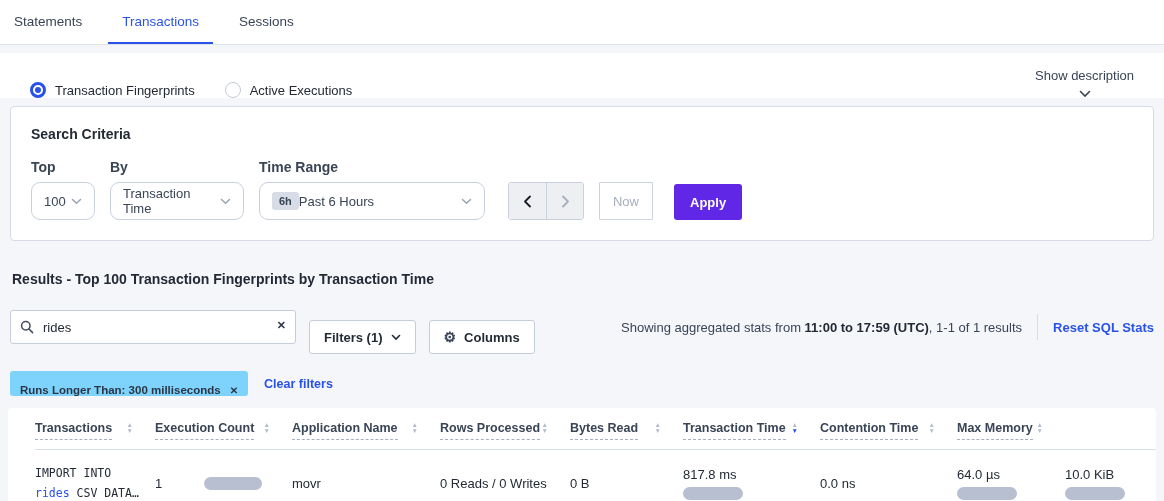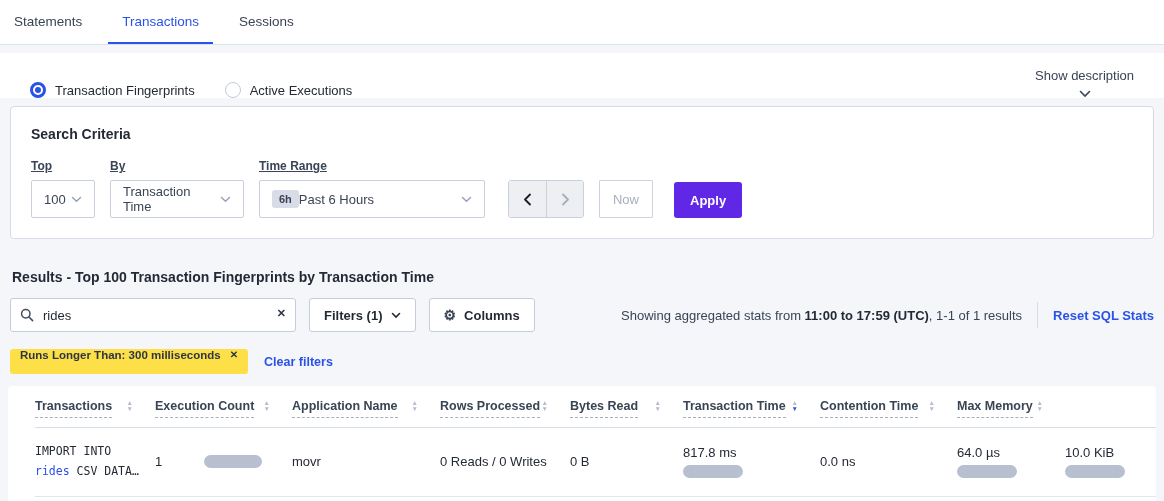--- a/index.html
+++ b/index.html
@@ -34,52 +34,52 @@
   .radio.on::after{content:"";position:absolute;left:2px;top:2px;width:6px;height:6px;border-radius:50%;background:var(--accent-blue);}
   .radio.off{border:1.5px solid #C3CAD6;}
   .radio-label{font-size:13px;color:var(--text-dark);}
   .show-desc{margin-left:auto;display:flex;align-items:center;gap:7px;color:var(--text-mid);font-size:13px;cursor:pointer;flex-direction:column;}
 
   
   .card{margin:8px 10px 0;background:#fff;border:1px solid #D6DBE7;border-radius:4px;padding:19px 20px 20px;}
   .sc-title{font-size:14px;font-weight:700;color:var(--text-dark);}
   .sc-controls{display:flex;align-items:flex-end;margin-top:17px;gap:15px;}
   .field{display:flex;flex-direction:column;gap:7px;}
-  .field-label{font-size:12px;font-weight:700;color:var(--text-mid);text-decoration:underline;}
-  .select{height:38px;border:1px solid var(--border);border-radius:2px;background:#fff;display:flex;align-items:center;padding:0 12px;cursor:pointer;color:var(--text-mid);}
+  .field-label{font-size:14px;font-weight:700;color:var(--text-mid);}
+  .select{height:38px;border:1px solid var(--border);border-radius:9px;background:#fff;display:flex;align-items:center;padding:0 12px;cursor:pointer;color:var(--text-mid);}
   .select .chev{margin-left:auto;}
   .sel-top{width:64px;}
   .sel-by{width:134px;}
   .sel-range{width:226px;}
   .range-badge{background:#D7DCE6;border-radius:3px;font-size:11px;font-weight:700;color:var(--text-mid);padding:3px 7px;}
   .arrow-group{display:flex;height:38px;border:1px solid var(--border);border-radius:3px;overflow:hidden;margin-left:8px;}
   .arrow-btn{width:37px;height:100%;background:#EDEFF3;display:flex;align-items:center;justify-content:center;cursor:pointer;border:none;}
   .arrow-btn + .arrow-btn{border-left:1px solid var(--border);}
   .btn-now{height:38px;width:54px;background:#fff;border:1px solid #CCD2DE;border-radius:1px;color:#A7AEBC;font-size:13px;font-family:inherit;cursor:pointer;}
   .btn-apply{height:36px;padding:0 16px;background:var(--apply-purple);border:none;border-radius:3px;color:#fff;font-size:13px;font-weight:700;font-family:inherit;cursor:pointer;margin-left:6px;}
 
   
   .results-heading{margin:30px 12px 0;font-size:14px;font-weight:700;color:var(--text-dark);}
 
   
   .controls{display:flex;align-items:center;margin:13px 10px 0;}
   .searchbox{position:relative;width:286px;height:34px;}
   .searchbox input{width:100%;height:100%;border:1px solid #C6CDDA;border-radius:3px;padding:0 28px 0 32px;font-size:13px;font-family:inherit;color:var(--text-dark);outline:none;background:#fff;}
   .search-icon{position:absolute;left:10px;top:10px;}
   .clear-x{position:absolute;right:10px;top:9px;font-size:11px;font-weight:700;color:#30394A;cursor:pointer;}
-  .btn-light{height:34px;display:flex;align-items:center;gap:8px;background:#fff;border:1px solid #C6CDDA;border-radius:3px;padding:0 14px;font-size:13px;font-weight:700;color:var(--text-dark);cursor:pointer;margin-left:13px;font-family:inherit;}
+  .btn-light{height:34px;display:flex;align-items:center;gap:8px;background:#fff;border:1px solid #C6CDDA;border-radius:3px;padding:0 14px;font-size:13px;font-weight:700;color:var(--text-dark);cursor:pointer;margin-left:13px;font-family:inherit;margin-top:20px;}
   .gear{font-size:14px;line-height:1;color:#394455;}
   .stats{margin-left:auto;font-size:13px;color:var(--text-mid);white-space:nowrap;}
   .stats b{color:var(--text-dark);}
   .vdiv{width:1px;height:26px;background:#D6DCE6;margin:0 15px;}
   .link{color:var(--accent-blue);font-weight:600;font-size:13px;cursor:pointer;text-decoration:none;white-space:nowrap;}
 
   
   .filter-row{display:flex;align-items:center;margin:17px 10px 0;gap:16px;}
-  .pill{display:flex;align-items:flex-start;background:#fde047;border-radius:3px;height:25px;padding:0 10px;font-size:11.5px;font-weight:600;color:#2C3546;}
+  .pill{display:flex;align-items:flex-end;background:#7dd3fc;border-radius:3px;height:25px;padding:0 10px;font-size:11.5px;font-weight:600;color:#2C3546;}
   .pill .x{margin-left:9px;font-size:10px;cursor:pointer;font-weight:700;}
   .clear-link{font-size:12.5px;}
 
   
   .table-card{margin:12px 8px 0;background:#fff;border-radius:4px;min-height:130px;padding-left:27px;}
   .tgrid{display:grid;grid-template-columns:120px 137px 148px 130px 113px 137px 137px 108px auto;}
   .thead{padding-top:13px;border-bottom:1px solid #D9DFE8;}
   .th{display:flex;align-items:flex-start;padding-bottom:9px;cursor:pointer;}
   .th-label{font-size:12.5px;font-weight:700;color:var(--text-mid);border-bottom:1px dashed #A6AEC0;padding-bottom:4px;}
   .sort{display:flex;flex-direction:column;margin-left:auto;margin-right:22px;margin-top:1px;gap:0;}

